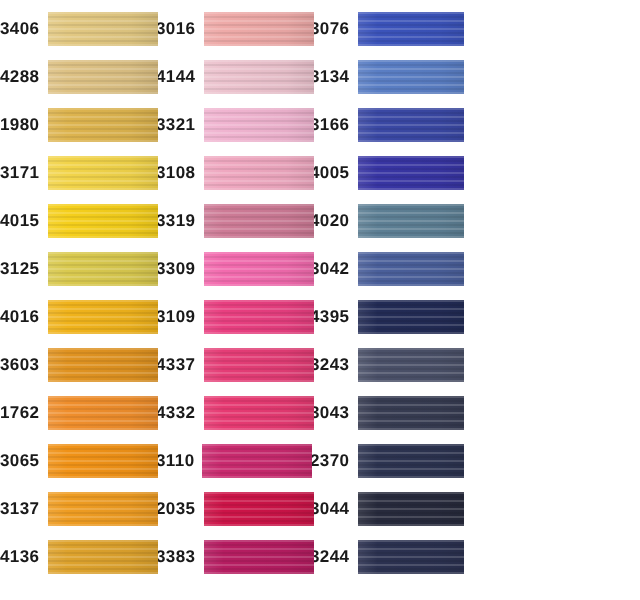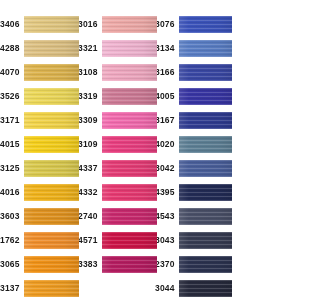--- a/index.html
+++ b/index.html
@@ -18,21 +18,20 @@
     height: 300px;
     display: flex;
     flex-direction: row;
     box-sizing: border-box;
     padding: 2px 0 0 0;
   }
   .column {
     display: flex;
     flex-direction: column;
     box-sizing: border-box;
-    margin-top: 10px;
   }
   .col-0 { width: 78px; }
   .col-1 { width: 77px; }
   .col-2 { width: 77px; }
 
   .swatch-row {
     height: 24px;
     display: flex;
     flex-direction: row;
     align-items: center;
@@ -106,29 +105,23 @@
           <div class="swatch" style="background-color: rgb(226, 200, 130);"></div>
         </div>
       </div>
       <div class="swatch-row">
         <div class="code">4288</div>
         <div class="swatch-wrap">
           <div class="swatch" style="background-color: rgb(221, 193, 132);"></div>
         </div>
       </div>
       <div class="swatch-row">
-        <div class="code">4070</div>
+        <div class="code">1980</div>
         <div class="swatch-wrap">
           <div class="swatch" style="background-color: rgb(221, 180, 79);"></div>
-        </div>
-      </div>
-      <div class="swatch-row">
-        <div class="code">3526</div>
-        <div class="swatch-wrap">
-          <div class="swatch" style="background-color: rgb(236, 216, 90);"></div>
         </div>
       </div>
       <div class="swatch-row">
         <div class="code">3171</div>
         <div class="swatch-wrap">
           <div class="swatch" style="background-color: rgb(242, 212, 74);"></div>
         </div>
       </div>
       <div class="swatch-row">
         <div class="code">4015</div>
@@ -180,20 +173,26 @@
       </div>
     </div>
     <div class="column col-1">
       <div class="swatch-row">
         <div class="code">3016</div>
         <div class="swatch-wrap">
           <div class="swatch" style="background-color: rgb(238, 170, 168);"></div>
         </div>
       </div>
       <div class="swatch-row">
+        <div class="code">4144</div>
+        <div class="swatch-wrap">
+          <div class="swatch" style="background-color: rgb(236, 195, 206);"></div>
+        </div>
+      </div>
+      <div class="swatch-row">
         <div class="code">3321</div>
         <div class="swatch-wrap">
           <div class="swatch" style="background-color: rgb(240, 180, 208);"></div>
         </div>
       </div>
       <div class="swatch-row">
         <div class="code">3108</div>
         <div class="swatch-wrap">
           <div class="swatch" style="background-color: rgb(239, 168, 192);"></div>
         </div>
@@ -222,27 +221,27 @@
           <div class="swatch" style="background-color: rgb(228, 61, 118);"></div>
         </div>
       </div>
       <div class="swatch-row">
         <div class="code">4332</div>
         <div class="swatch-wrap">
           <div class="swatch" style="background-color: rgb(230, 58, 114);"></div>
         </div>
       </div>
       <div class="swatch-row">
-        <div class="code">2740</div>
+        <div class="code">3110</div>
         <div class="swatch-wrap">
           <div class="swatch" style="background-color: rgb(200, 42, 110);"></div>
         </div>
       </div>
       <div class="swatch-row">
-        <div class="code">4571</div>
+        <div class="code">2035</div>
         <div class="swatch-wrap">
           <div class="swatch" style="background-color: rgb(204, 20, 72);"></div>
         </div>
       </div>
       <div class="swatch-row">
         <div class="code">3383</div>
         <div class="swatch-wrap">
           <div class="swatch" style="background-color: rgb(181, 29, 97);"></div>
         </div>
       </div>
@@ -266,45 +265,39 @@
           <div class="swatch" style="background-color: rgb(58, 72, 164);"></div>
         </div>
       </div>
       <div class="swatch-row">
         <div class="code">4005</div>
         <div class="swatch-wrap">
           <div class="swatch" style="background-color: rgb(56, 53, 163);"></div>
         </div>
       </div>
       <div class="swatch-row">
-        <div class="code">3167</div>
-        <div class="swatch-wrap">
-          <div class="swatch" style="background-color: rgb(48, 60, 145);"></div>
-        </div>
-      </div>
-      <div class="swatch-row">
         <div class="code">4020</div>
         <div class="swatch-wrap">
           <div class="swatch" style="background-color: rgb(93, 127, 148);"></div>
         </div>
       </div>
       <div class="swatch-row">
         <div class="code">3042</div>
         <div class="swatch-wrap">
           <div class="swatch" style="background-color: rgb(74, 95, 154);"></div>
         </div>
       </div>
       <div class="swatch-row">
         <div class="code">4395</div>
         <div class="swatch-wrap">
           <div class="swatch" style="background-color: rgb(34, 43, 85);"></div>
         </div>
       </div>
       <div class="swatch-row">
-        <div class="code">4543</div>
+        <div class="code">3243</div>
         <div class="swatch-wrap">
           <div class="swatch" style="background-color: rgb(74, 80, 104);"></div>
         </div>
       </div>
       <div class="swatch-row">
         <div class="code">3043</div>
         <div class="swatch-wrap">
           <div class="swatch" style="background-color: rgb(55, 60, 82);"></div>
         </div>
       </div>

